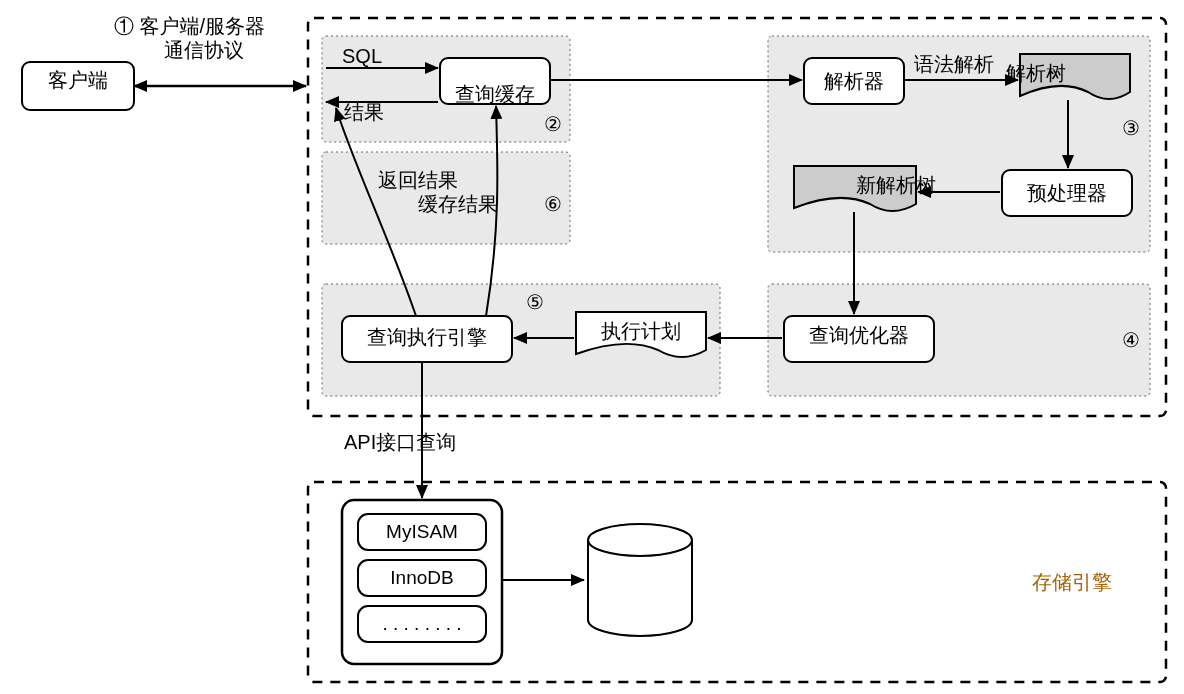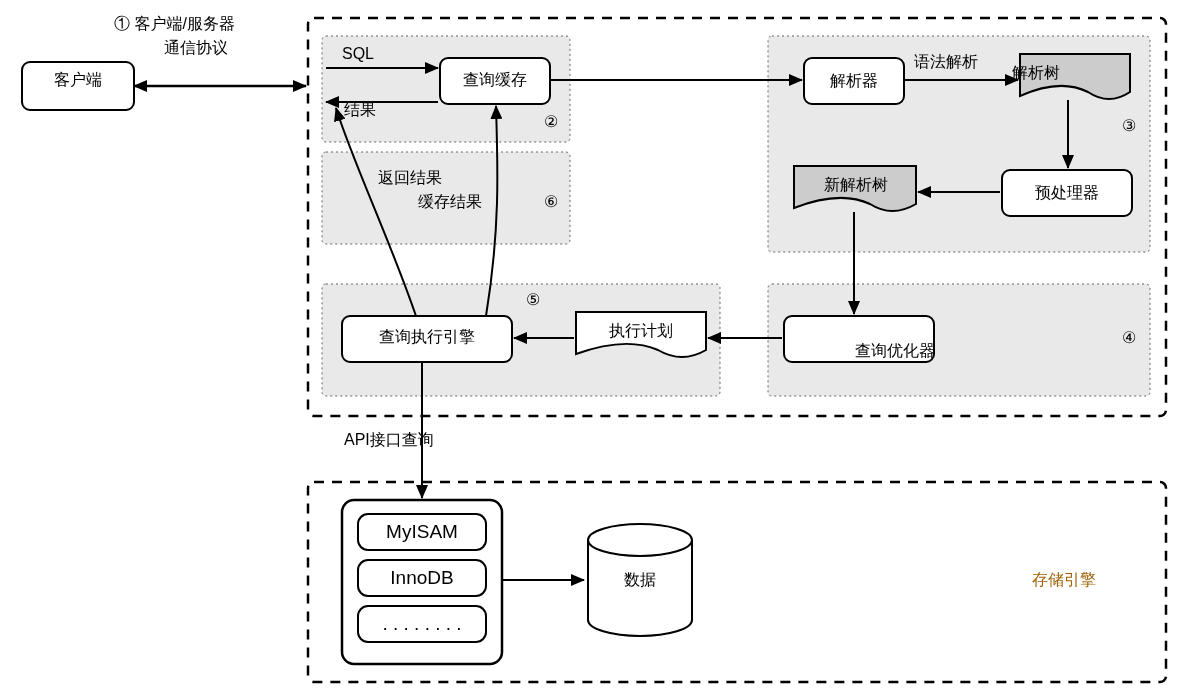--- a/index.html
+++ b/index.html
@@ -10,21 +10,21 @@
   }
   .stage {
     position: relative;
     width: 1184px;
     height: 694px;
     background: #fff;
   }
   svg { position: absolute; top: 0; left: 0; }
   .label {
     position: absolute;
-    font-size: 16px;
+    font-size: 20px;
     color: #000;
     white-space: nowrap;
     line-height: 1.2;
   }
   .label.grey { color: #a16207; }
   .label.center {
     display: flex;
     align-items: center;
     justify-content: center;
     text-align: center;
@@ -122,46 +122,45 @@
 </svg>
 
 <div class="label center" style="left:22px; top:62px; width:112px; height:36px;border-radius:6px;">客户端</div>
 
 <div class="label" style="left:114px; top:14px;">① 客户端/服务器</div>
 <div class="label" style="left:164px; top:38px;">通信协议</div>
 
 <div class="label" style="left:342px; top:44px;">SQL</div>
 <div class="label" style="left:344px; top:100px;">结果</div>
 
-<div class="label center" style="left:440px; top:58px; width:110px; height:44px;">查询缓存</div>
+<div class="label center" style="left:440px; top:72px; width:110px; height:44px;">查询缓存</div>
 <div class="label" style="left:544px; top:112px;">②</div>
 
 <div class="label center" style="left:804px; top:58px; width:100px; height:46px;">解析器</div>
 <div class="label" style="left:914px; top:52px;">语法解析</div>
 <div class="label center" style="left:976px; top:56px; width:120px; height:34px;">解析树</div>
 <div class="label" style="left:1122px; top:116px;">③</div>
 
 <div class="label center" style="left:1002px; top:170px; width:130px; height:46px;">预处理器</div>
-<div class="label center" style="left:794px; top:168px; width:124px; height:34px;">新解析树</div>
+<div class="label center" style="left:794px; top:168px; width:124px; height:34px;padding-left:40px;">新解析树</div>
 
-<div class="label center" style="left:784px; top:328px; width:150px; height:46px;margin-left:36px;">查询优化器</div>
+<div class="label center" style="left:784px; top:312px; width:150px; height:46px;">查询优化器</div>
 <div class="label" style="left:1122px; top:328px;">④</div>
 
 <div class="label center" style="left:576px; top:314px; width:130px; height:34px;">执行计划</div>
 
 <div class="label center" style="left:342px; top:316px; width:170px; height:41px;">查询执行引擎</div>
 <div class="label" style="left:526px; top:290px;">⑤</div>
 
 <div class="label" style="left:378px; top:168px;">返回结果</div>
 <div class="label" style="left:418px; top:192px;">缓存结果</div>
 <div class="label" style="left:544px; top:192px;">⑥</div>
 
 <div class="label" style="left:344px; top:430px;">API接口查询</div>
 
 <div class="label center small" style="left:358px; top:514px; width:128px; height:36px;">MyISAM</div>
 <div class="label center small" style="left:358px; top:560px; width:128px; height:36px;">InnoDB</div>
 <div class="label center small" style="left:358px; top:606px; width:128px; height:36px;">. . . . . . . .</div>
 
-<div class="label center" style="left:588px; top:556px; width:104px; height:48px;">数据</div>
 
 <div class="label grey" style="left:1032px; top:570px;">存储引擎</div>
 
 </div>
 
 </body></html>

